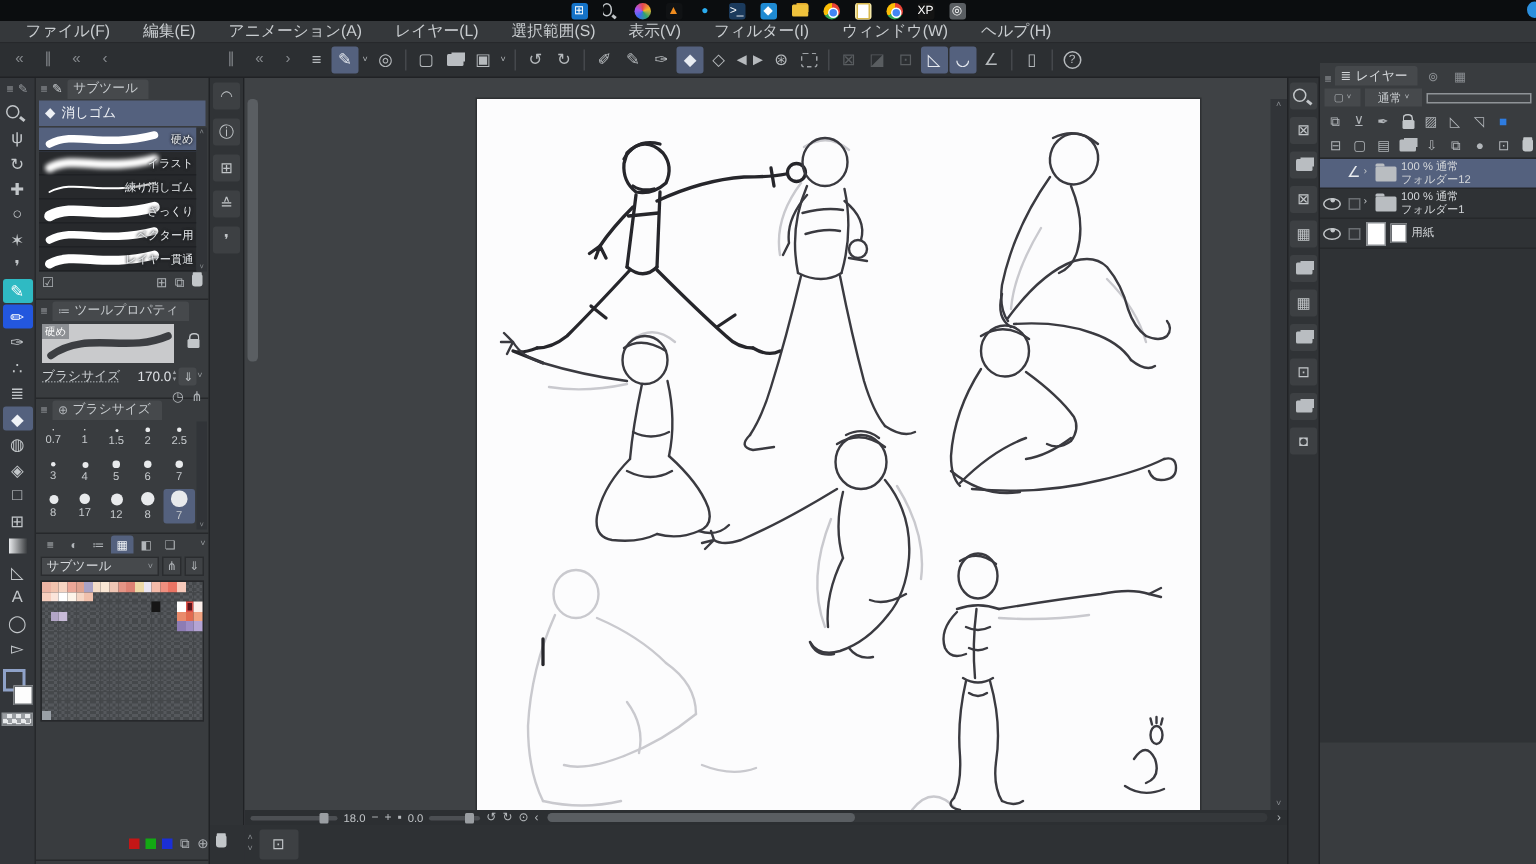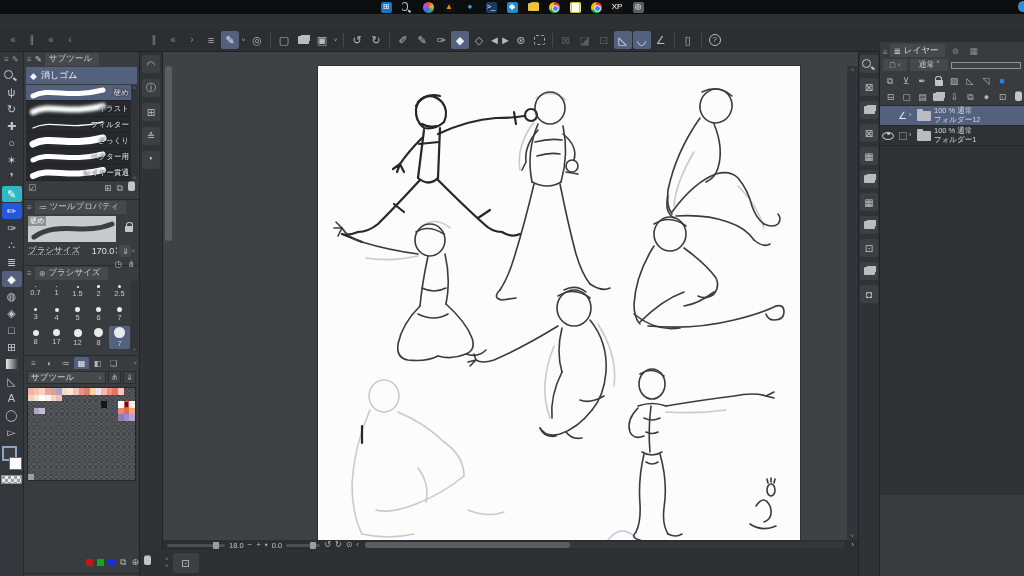--- a/index.html
+++ b/index.html
@@ -150,21 +150,21 @@
   .rightstrip{left:858px;top:52px;width:22px;height:524px;background:#303336;border-left:1px solid #202225;border-right:1px solid #202225;display:flex;flex-direction:column;align-items:center;padding-top:3px}
   .rightstrip .cbtn{margin-bottom:5px}
 
   
   .layerpanel{left:880px;top:42px;width:144px;height:534px;background:#393c3f}
   .lp-tabs{display:flex;align-items:flex-end;gap:2px;height:15px;padding:0 3px;font-size:8.5px;color:#b2b6ba}
   .lp-tab{background:#46494c;height:13px;display:flex;align-items:center;gap:3px;padding:0 7px 0 4px;border-radius:2px 2px 0 0;color:#d5d8db}
   .lp-ghost{width:16px;height:12px;display:flex;align-items:center;justify-content:center;color:#8a8e92}
   .lp-blend{display:flex;align-items:center;gap:3px;padding:2px 3px}
   .lp-thumbdd{width:24px;height:12px;background:#46494c;display:flex;align-items:center;justify-content:center;gap:2px;font-size:7px;color:#b2b6ba}
-  .lp-mode{width:38px;height:12px;background:#46494c;display:flex;align-items:flex-start;justify-content:center;gap:2px;font-size:8px;color:#c6cacd}
+  .lp-mode{width:38px;height:12px;background:#46494c;display:flex;align-items:center;justify-content:center;gap:2px;font-size:8px;color:#c6cacd}
   .lp-opacity{flex:1;height:7px;border:1px solid #8f9397;background:#3f4245}
   .lp-icons{display:flex;align-items:center;gap:1px;padding:1px 3px;font-size:9px;color:#b2b6ba}
   .lp-ic{min-width:15px;height:14px;display:flex;align-items:center;justify-content:center}
   .lp-ic .cd{font-size:5px;margin-left:1px;color:#8a8e92}
   .lp-rows{background:#2f3235;border-top:1px solid #26282b;height:390px}
   .lrow{height:20px;display:flex;align-items:center;border-bottom:1px solid #26282b;font-size:7.5px;line-height:1.15;color:#d4d7da}
   .lrow.sel{background:#54617e}
   .lcol-eye{width:16px;display:flex;justify-content:center}
   .lcol-chk{width:13px;display:flex;justify-content:center}
   .chk{width:8px;height:8px;border:1px solid #6a6e72;background:#34373a}
@@ -237,20 +237,42 @@
           <i style="font-style:normal">XP</i>
         </span>
 
         <span class="tb-ico" style="background: rgb(90, 94, 98);">
           <i style="font-style:normal">◎</i>
         </span>
       </div>
     <span class="abs tb-edge"></span>
   </div>
 
+  <div class="abs menubar">
+    <div style="display:flex">
+
+        <span class="menu-item">ファイル(F)</span>
+
+        <span class="menu-item">編集(E)</span>
+
+        <span class="menu-item">アニメーション(A)</span>
+
+        <span class="menu-item">レイヤー(L)</span>
+
+        <span class="menu-item">選択範囲(S)</span>
+
+        <span class="menu-item">表示(V)</span>
+
+        <span class="menu-item">フィルター(I)</span>
+
+        <span class="menu-item">ウィンドウ(W)</span>
+
+        <span class="menu-item">ヘルプ(H)</span>
+      </div>
+  </div>
 
   <div class="abs cmdbar">
     <div style="display:flex;align-items:center;gap:1px">
 
         <span class="cmd nav">
           <i style="font-style:normal">«</i>
         </span>
 
         <span class="cmd nav">
           <i style="font-style:normal">∥</i>
@@ -539,21 +561,21 @@
             <svg viewBox="0 0 80 16" preserveAspectRatio="none">
               <path class="sp" d="M5,11 C22,2 40,14 75,5"></path>
             </svg>
             <span class="st-label">イラスト</span>
           </div>
 
           <div class="st-row knead">
             <svg viewBox="0 0 80 16" preserveAspectRatio="none">
               <path class="sp" d="M5,11 C22,2 40,14 75,5"></path>
             </svg>
-            <span class="st-label">フィルター</span>
+            <span class="st-label">練り消しゴム</span>
           </div>
 
           <div class="st-row rough">
             <svg viewBox="0 0 80 16" preserveAspectRatio="none">
               <path class="sp" d="M5,11 C22,2 40,14 75,5"></path>
             </svg>
             <span class="st-label">ざっくり</span>
           </div>
 
           <div class="st-row vector">
@@ -1424,16 +1446,27 @@
         <span class="lcol-chk">
             <span class="chk"></span>
           </span>
         <span class="expand">›</span>
         <span class="folder-ic"></span>
         <span class="ltext">
             <span>100 % 通常</span>
             <span>フォルダー1</span>
           </span>
       </div>
+      <div class="lrow">
+        <span class="lcol-eye s-eye"></span>
+        <span class="lcol-chk">
+            <span class="chk"></span>
+          </span>
+        <span class="paper-thumb"></span>
+        <span class="paper-ic"></span>
+        <span class="ltext">
+            <span>用紙</span>
+          </span>
+      </div>
     </div>
   </div>
 
 </div>
 
 </body></html>

